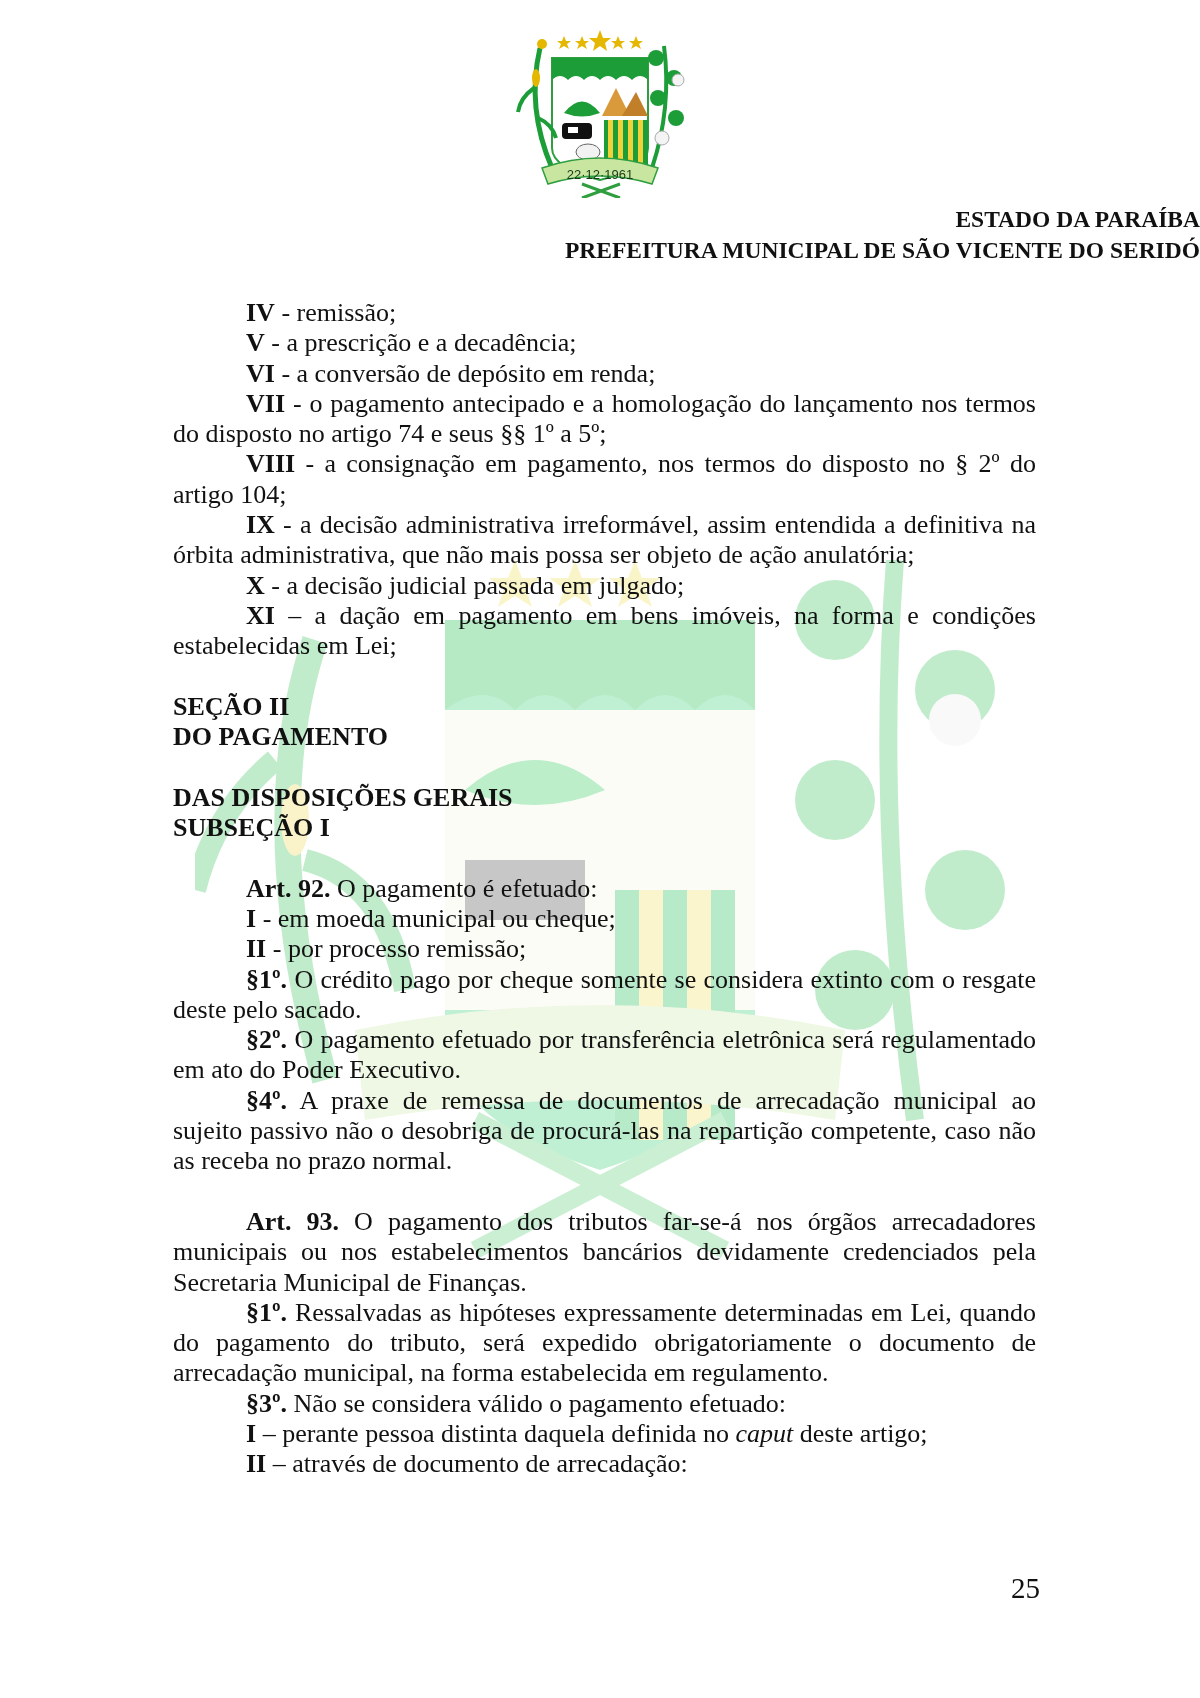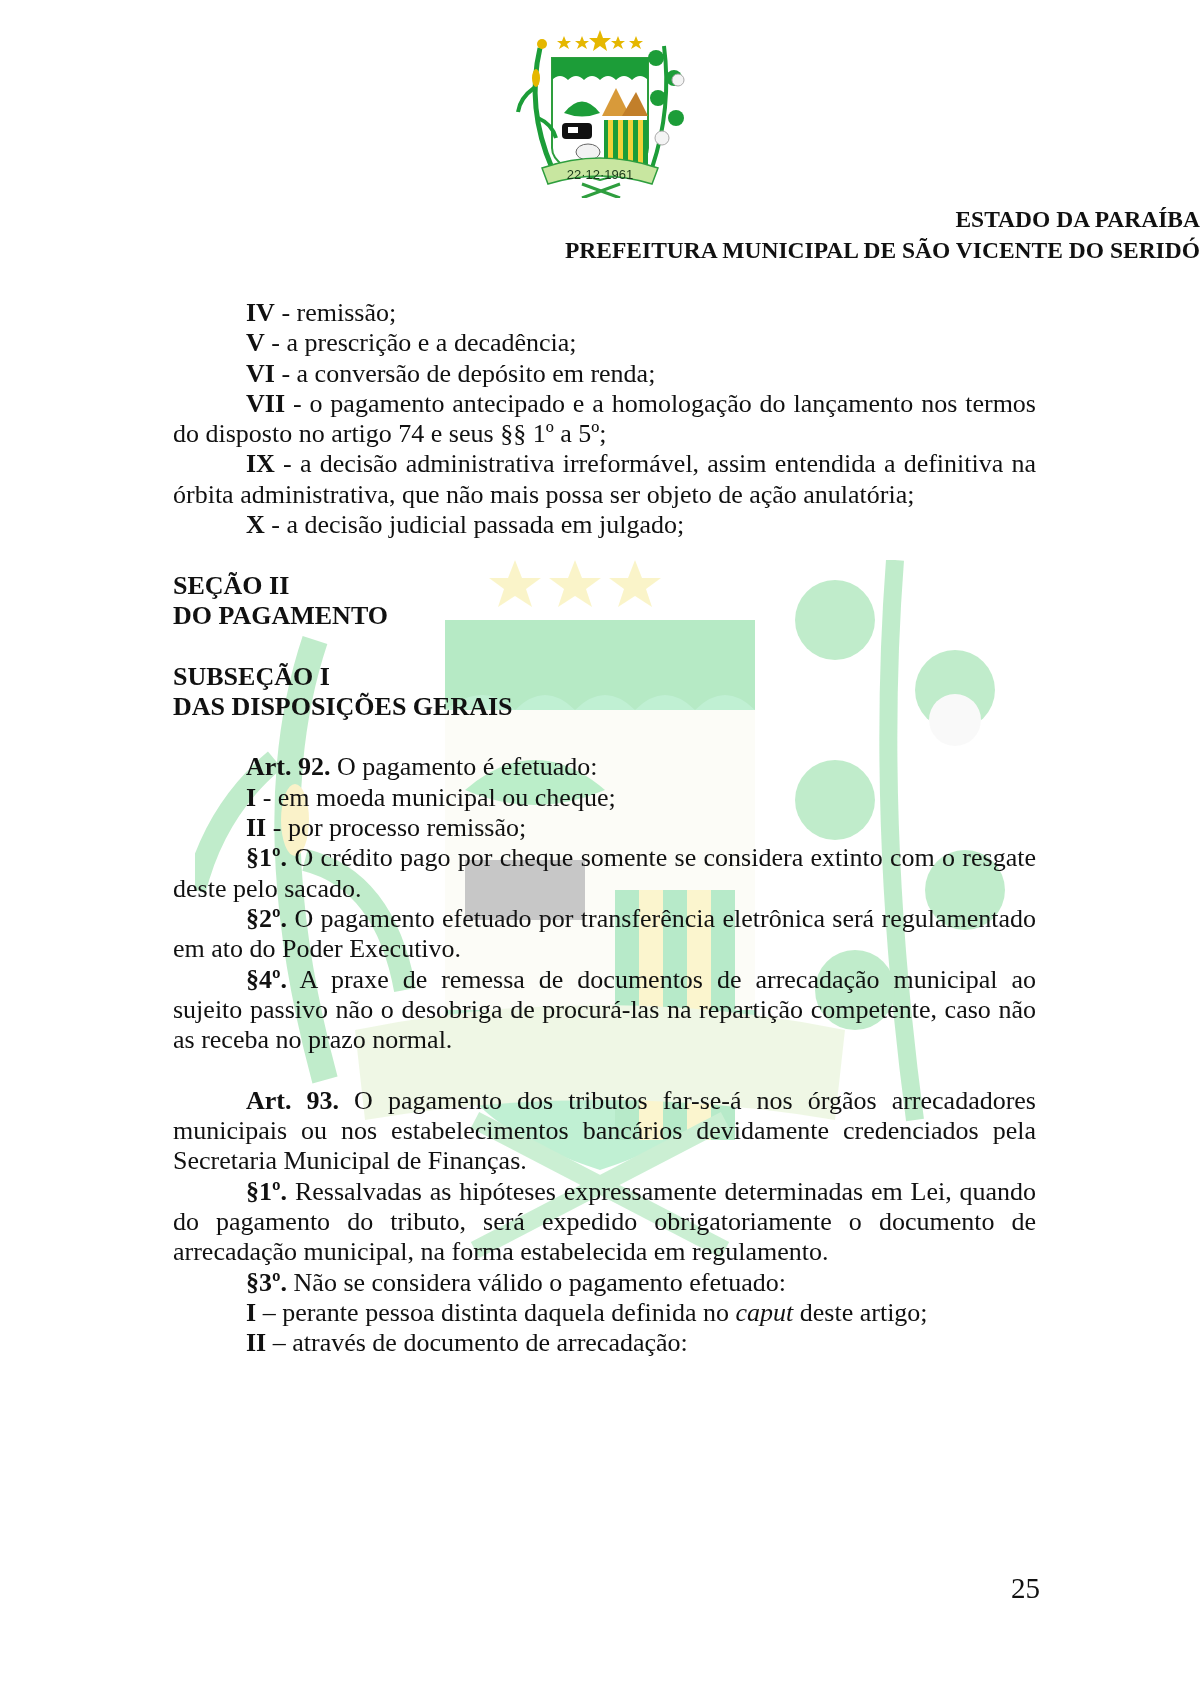--- a/index.html
+++ b/index.html
@@ -120,29 +120,31 @@
 
   <div class="header-line" style="top:206px;">ESTADO DA PARAÍBA</div>
   <div class="header-line" style="top:237px;">PREFEITURA MUNICIPAL DE SÃO VICENTE DO SERIDÓ</div>
 
   <div class="content">
 
     <p class="p ind"><span class="b">IV</span><span> - remissão;</span></p>
     <p class="p ind"><span class="b">V</span><span> - a prescrição e a decadência;</span></p>
     <p class="p ind"><span class="b">VI</span><span> - a conversão de depósito em renda;</span></p>
     <p class="p ind"><span class="b">VII</span><span> - o pagamento antecipado e a homologação do lançamento nos termos do disposto no artigo 74 e seus §§ 1º a 5º;</span></p>
+    <p class="p ind"><span class="b">VIII</span><span> - a consignação em pagamento, nos termos do disposto no § 2º do artigo 104;</span></p>
     <p class="p ind"><span class="b">IX</span><span> - a decisão administrativa irreformável, assim entendida a definitiva na órbita administrativa, que não mais possa ser objeto de ação anulatória;</span></p>
     <p class="p ind"><span class="b">X</span><span> - a decisão judicial passada em julgado;</span></p>
+    <p class="p ind"><span class="b">XI</span><span> – a dação em pagamento em bens imóveis, na forma e condições estabelecidas em Lei;</span></p>
 
     <div class="gap"></div>
     <p class="center">SEÇÃO II</p>
     <p class="center">DO PAGAMENTO</p>
     <div class="gap"></div>
+    <p class="center">DAS DISPOSIÇÕES GERAIS</p>
     <p class="center">SUBSEÇÃO I</p>
-    <p class="center">DAS DISPOSIÇÕES GERAIS</p>
     <div class="gap"></div>
 
     <p class="p ind"><span class="b">Art. 92.</span><span> O pagamento é efetuado:</span></p>
     <p class="p ind"><span class="b">I</span><span> - em moeda municipal ou cheque;</span></p>
     <p class="p ind"><span class="b">II</span><span> - por processo remissão;</span></p>
     <p class="p ind"><span class="b">§1º.</span><span> O crédito pago por cheque somente se considera extinto com o resgate deste pelo sacado.</span></p>
     <p class="p ind"><span class="b">§2º.</span><span> O pagamento efetuado por transferência eletrônica será regulamentado em ato do Poder Executivo.</span></p>
     <p class="p ind"><span class="b">§4º.</span><span> A praxe de remessa de documentos de arrecadação municipal ao sujeito passivo não o desobriga de procurá-las na repartição competente, caso não as receba no prazo normal.</span></p>
 
     <div class="gap"></div>

